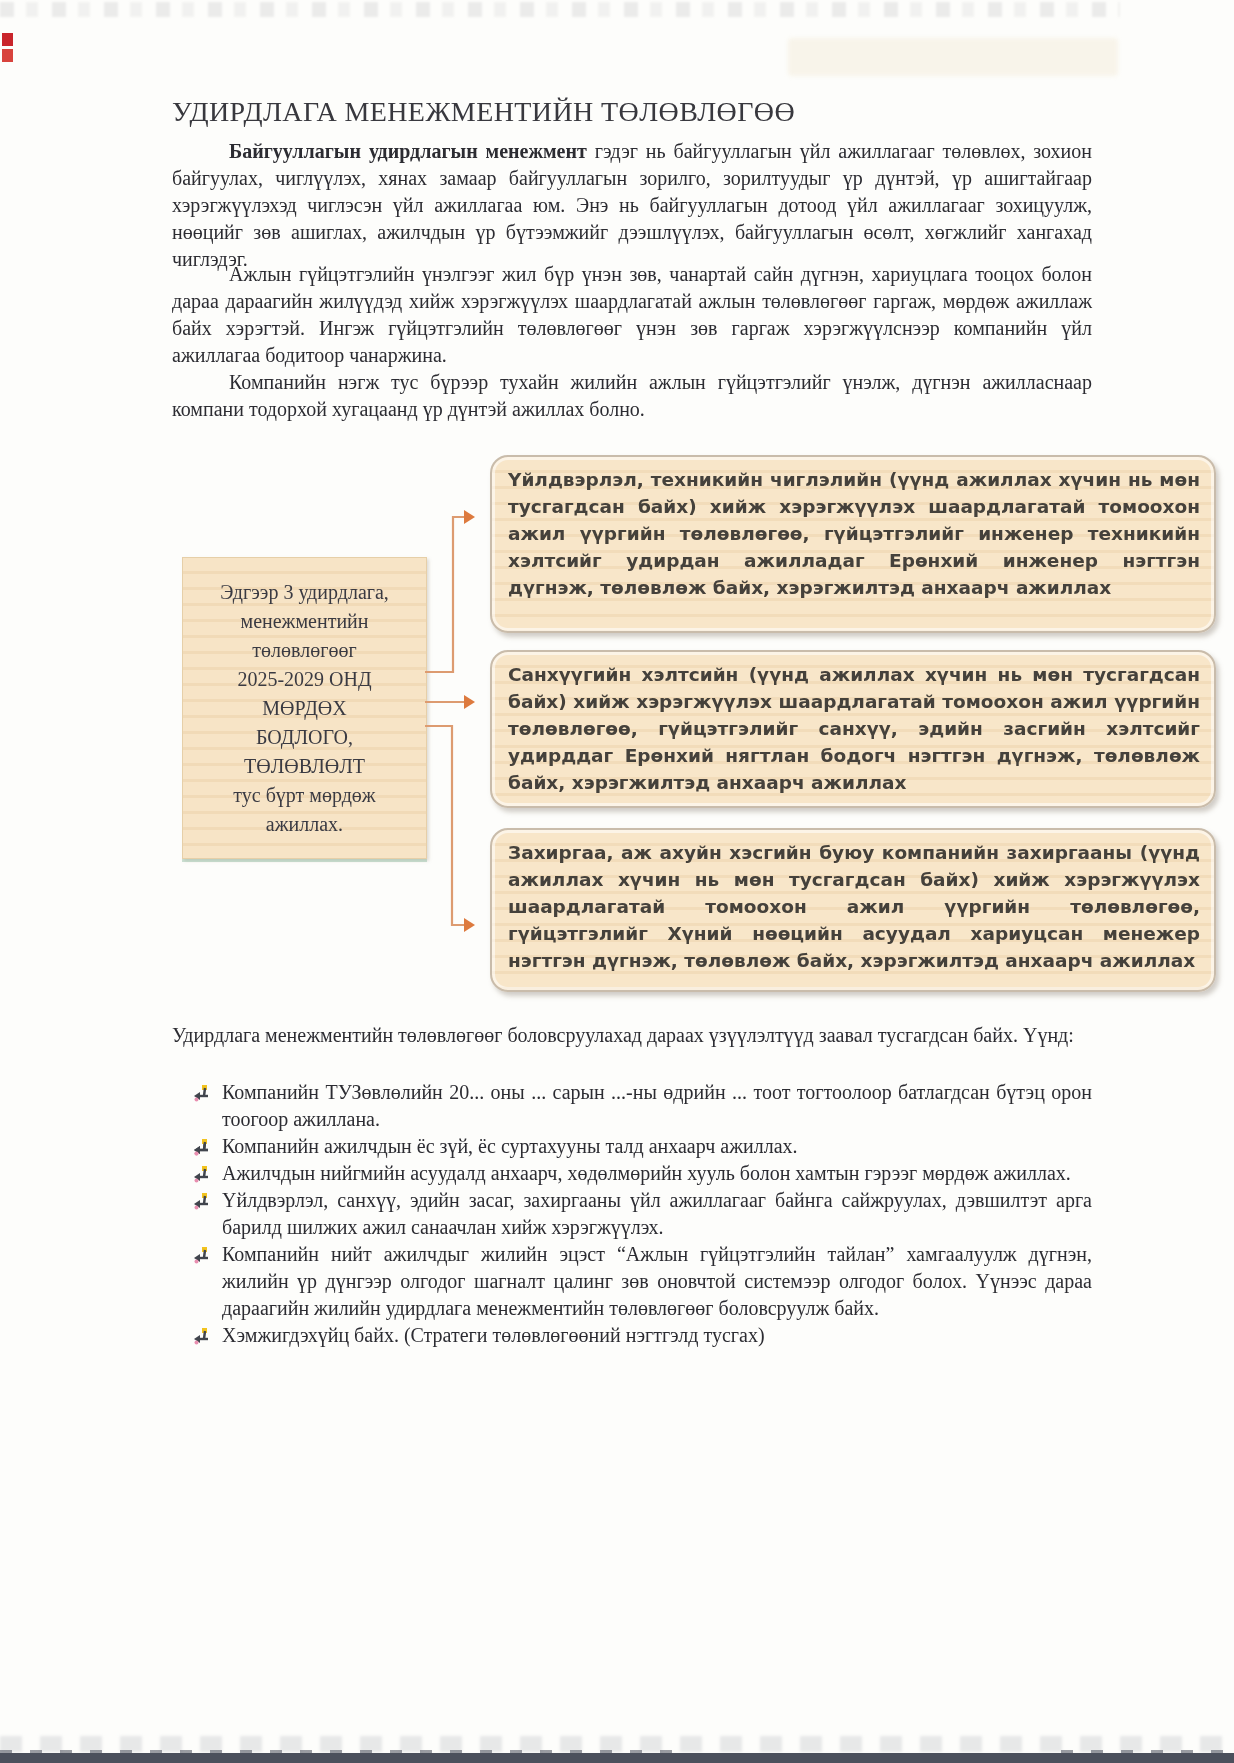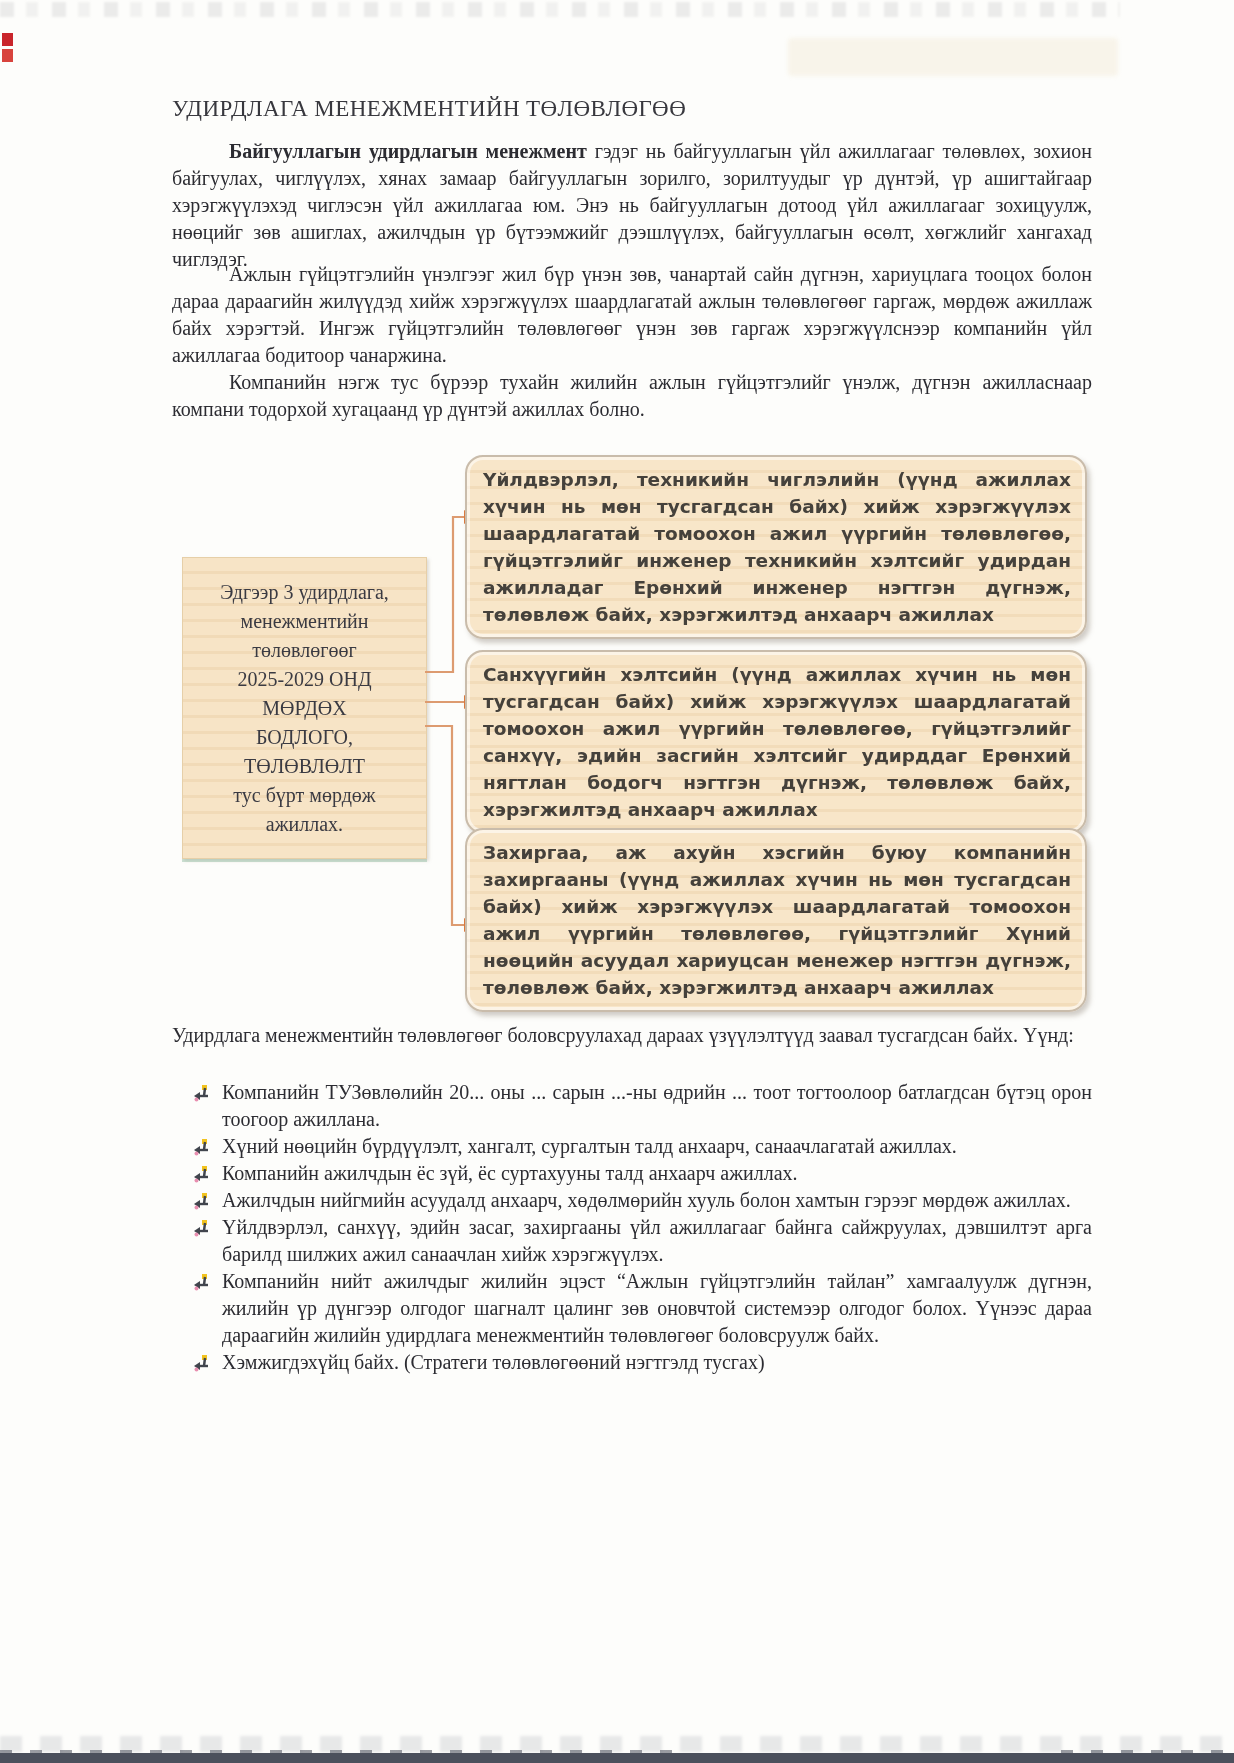--- a/index.html
+++ b/index.html
@@ -41,21 +41,21 @@
       rgba(72,77,90,0.55) 0 12px, rgba(255,255,255,0) 12px 30px);
   }
   .bottom-dashes.right{left:auto;right:0;width:14%;}
   .bottom-bar{
     position:absolute;left:0;bottom:0;width:100%;height:10px;
     background:#4b505c;
   }
   
   .title{
     position:absolute;left:172px;top:96px;margin:0;
-    font-size:23px;font-weight:400;letter-spacing:0.4px;color:#38383e;
+    font-size:28px;font-weight:400;letter-spacing:0.4px;color:#38383e;
   }
   .para{
     position:absolute;left:172px;width:920px;margin:0;
     font-size:20px;line-height:27px;text-align:justify;text-indent:57px;
   }
   .para .lead{font-weight:700;}
   .p1{top:126px;margin-top:12px;}
   .p2{top:261px;}
   .p3{top:369px;}
   
@@ -63,21 +63,21 @@
     position:absolute;left:182px;top:557px;width:243px;height:300px;
     background:repeating-linear-gradient(180deg,#f7e4c6 0 13px,#f1dab7 13px 16px);
     border:1px solid #e6cfa8;
     box-shadow:0 3px 0 rgba(130,180,150,0.40), 2px 2px 3px rgba(170,160,145,0.35);
     display:flex;align-items:center;justify-content:center;
     text-align:center;
     font-size:20px;line-height:29px;color:#3a3a42;
     white-space:pre-line;
   }
   .rbox{
-    position:absolute;left:465px;width:622px;
+    position:absolute;left:490px;width:726px;
     box-sizing:border-box;
     padding:9px 14px 9px 16px;
     background:repeating-linear-gradient(180deg,#f8e6c9 0 13px,#f2dcba 13px 16px);
     border:2px solid #c9bcab;
     border-radius:18px;
     box-shadow:inset 0 0 0 3px rgba(255,255,255,0.55), 3px 4px 5px rgba(125,115,100,0.35);
     font-family:"DejaVu Sans","Liberation Sans",sans-serif;
     font-size:18.5px;line-height:27px;font-weight:600;
     color:#45413b;text-align:justify;
   }
@@ -162,21 +162,20 @@
       <span>Компанийн ТУЗөвлөлийн 20... оны ... сарын ...-ны өдрийн ... тоот тогтоолоор батлагдсан бүтэц орон тоогоор ажиллана.</span>
     </li>
     <li>
       <svg class="bullet" viewBox="0 0 16 17" xmlns="http://www.w3.org/2000/svg">
           <rect x="8" y="0" width="5" height="5" fill="#f2c31e"></rect>
           <path d="M11,3 L10,11" stroke="#41454d" stroke-width="2.4" fill="none"></path>
           <path d="M4,11 H14" stroke="#41454d" stroke-width="2.4" fill="none"></path>
           <polygon points="6,7 6,15 0,11" fill="#41454d"></polygon>
           <circle cx="2.5" cy="14.5" r="2" fill="#e88fb0"></circle>
         </svg>
-      <span>Хүний нөөцийн бүрдүүлэлт, хангалт, сургалтын талд анхаарч, санаачлагатай ажиллах.</span>
     </li>
     <li>
       <svg class="bullet" viewBox="0 0 16 17" xmlns="http://www.w3.org/2000/svg">
           <rect x="8" y="0" width="5" height="5" fill="#f2c31e"></rect>
           <path d="M11,3 L10,11" stroke="#41454d" stroke-width="2.4" fill="none"></path>
           <path d="M4,11 H14" stroke="#41454d" stroke-width="2.4" fill="none"></path>
           <polygon points="6,7 6,15 0,11" fill="#41454d"></polygon>
           <circle cx="2.5" cy="14.5" r="2" fill="#e88fb0"></circle>
         </svg>
       <span>Компанийн ажилчдын ёс зүй, ёс суртахууны талд анхаарч ажиллах.</span>

